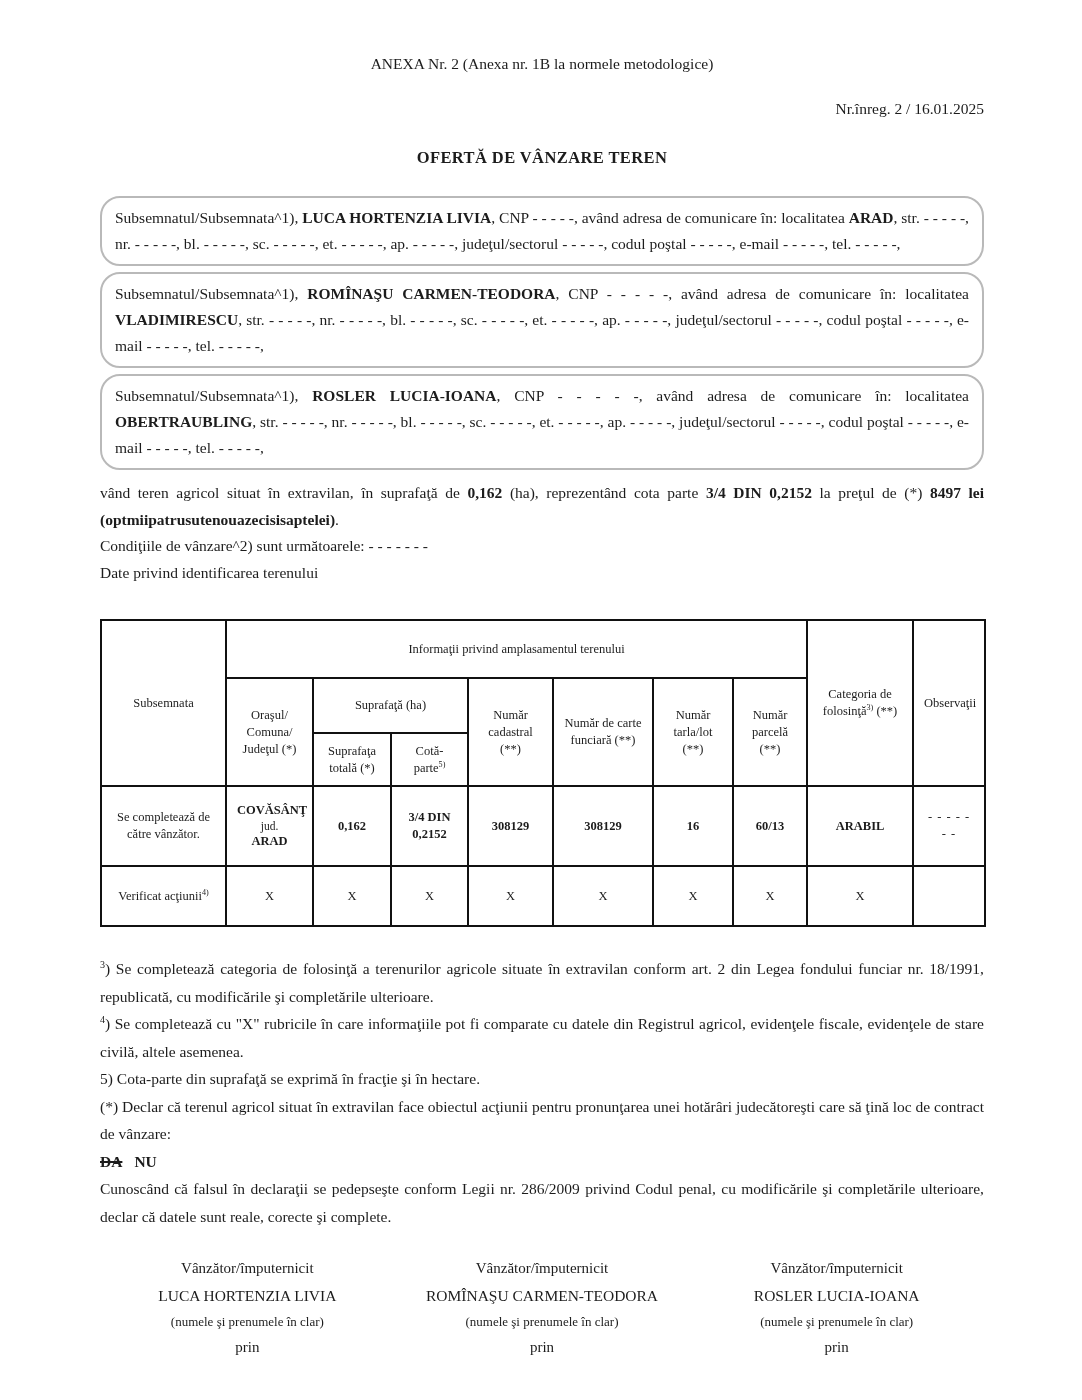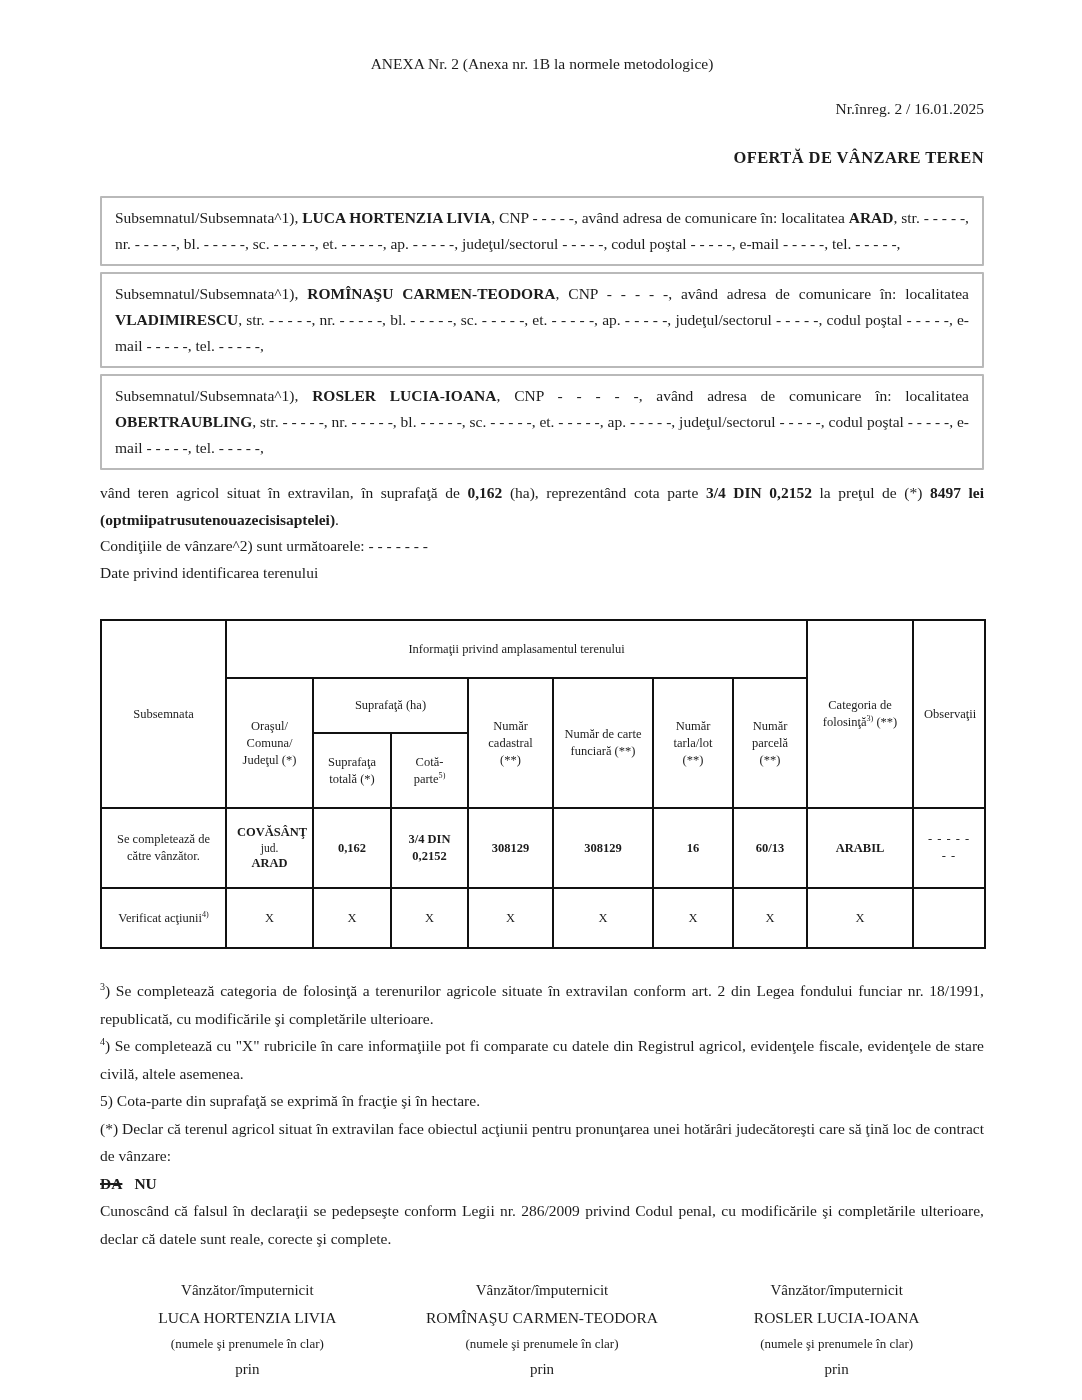--- a/index.html
+++ b/index.html
@@ -4,38 +4,38 @@
 <style>
   html,body{margin:0;padding:0;background:#ffffff;}
   .page{
     width:1082px;min-height:1400px;background:#ffffff;
     font-family:"Liberation Serif","DejaVu Serif",serif;
     color:#1c1c1c;box-sizing:border-box;
     padding:55px 98px 40px 100px;
   }
   .annex{text-align:center;font-size:15.5px;}
   .reg{text-align:right;font-size:15.5px;margin-top:27px;}
-  .title{text-align:right;font-weight:bold;font-size:16.5px;margin-top:30px;margin-bottom:28px;letter-spacing:.4px;}
+  .title{text-align:center;font-weight:bold;font-size:16.5px;margin-top:30px;margin-bottom:28px;letter-spacing:.4px;}
   .party-box{
-    border:2px solid #b9b9b9;border-radius:1px;
+    border:2px solid #b9b9b9;border-radius:20px;
     padding:7px 13px;margin-bottom:6px;
     font-size:15.5px;line-height:26px;text-align:justify;
   }
   .b{font-weight:bold;}
   .body-text{font-size:15.5px;line-height:26.5px;text-align:justify;margin-top:10px;}
   .body-text p{margin:0;}
   table.land{border-collapse:collapse;width:884px;margin-top:33px;table-layout:fixed;}
   table.land td{
     border:2px solid #111;vertical-align:middle;text-align:center;
     font-size:12.5px;line-height:17px;padding:3px 10px;box-sizing:border-box;
     overflow:hidden;
   }
   tr.rowA td{height:58px;}
   tr.rowB td{height:55px;}
-  tr.rowC td{height:75px;}
+  tr.rowC td{height:53px;}
   tr.dataRow td{height:80px;}
   tr.verifRow td{height:60px;}
   td.al{text-align:left;}
   .blk{display:block;}
   .jud{font-size:11.5px;line-height:14px;}
   td.xcell{font-size:18px;}
   td.obs{font-size:11px;letter-spacing:1px;}
   sup{font-size:.65em;vertical-align:super;line-height:0;}
   .notes{margin-top:28px;font-size:15.5px;line-height:27.5px;text-align:justify;}
   .notes p{margin:0;}

